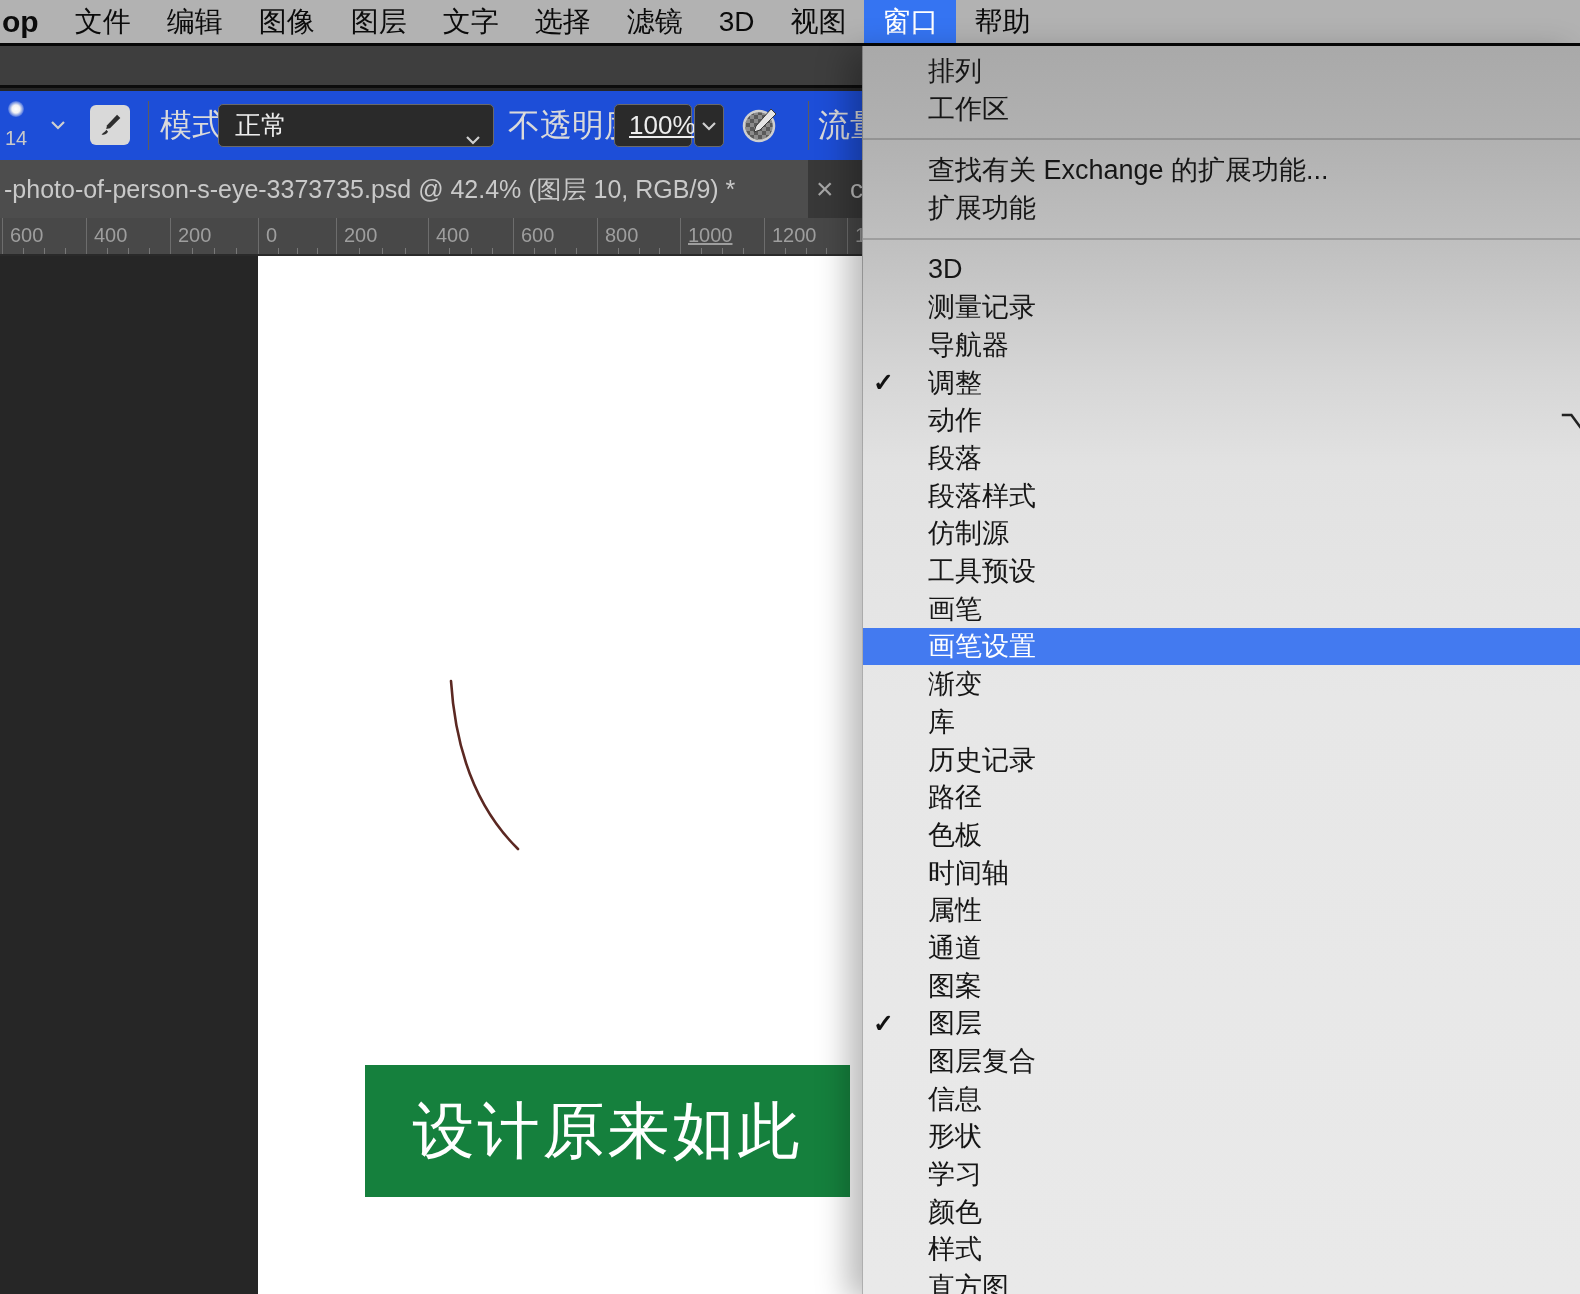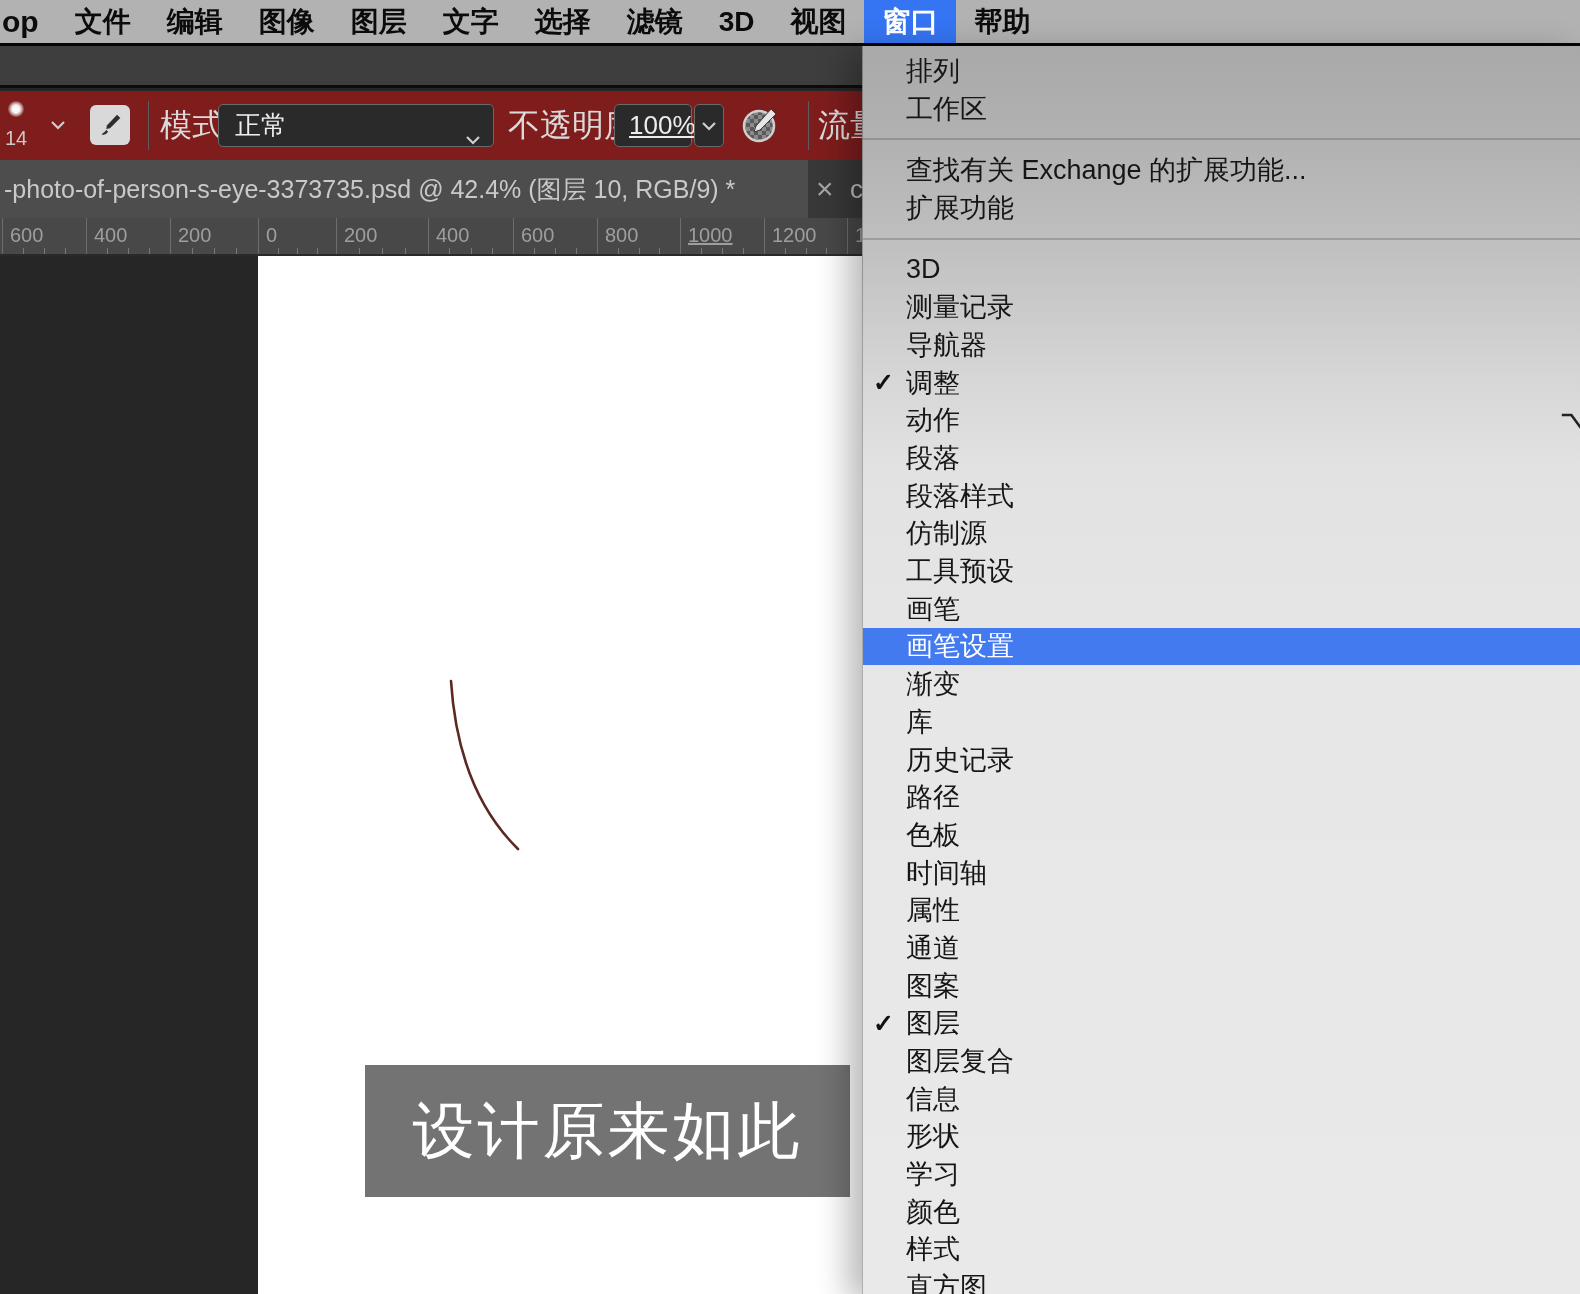--- a/index.html
+++ b/index.html
@@ -4,29 +4,29 @@
 <style>
   * { margin:0; padding:0; box-sizing:border-box; }
   html,body { width:1580px; height:1294px; overflow:hidden; background:#262626;
     font-family:"Liberation Sans", sans-serif; }
   .app { position:relative; width:1580px; height:1294px;border-radius:23px; }
 
   
   .menubar { position:absolute; top:0; left:0; right:0; height:46px;
     background:#b2b2b2; border-bottom:3px solid #060606;
     display:flex; align-items:stretch; font-size:28px; color:#0b0b0b; }
-  .mb-item { display:flex; align-items:center; padding:0 18px; font-weight:700; }
+  .mb-item { display:flex; align-items:center; padding:0 18px; font-weight:400; }
   .mb-brand { font-weight:700; font-size:30px; padding:0 18px 0 2px; }
   .mb-active { background:#3574f2; color:#ffffff; }
 
   
   .strip { position:absolute; top:46px; left:0; right:0; height:42px;
     background:#3e3e3e; border-bottom:3px solid #0c0c0c; }
 
-  .options { position:absolute; top:91px; left:0; right:0; height:69px; background:#7f1d1d; }
+  .options { position:absolute; top:91px; left:0; right:0; height:69px; background:#1d4ed8; }
   .opt-label { position:absolute; top:0; height:69px; display:flex; align-items:center;
     font-size:32px; color:#dadada; }
   .brush-dot { position:absolute; left:8px; top:10px; width:16px; height:16px; border-radius:50%;
     background:radial-gradient(circle, #ffffff 0%, #f2f2f2 35%, rgba(255,255,255,0) 78%); }
   .brush-size { position:absolute; left:5px; top:36px; font-size:20px; color:#c9c9c9; }
   .chev svg { display:block; }
   .chev1 { position:absolute; left:50px; top:29px; }
   .brush-btn { position:absolute; left:90px; top:14px; width:40px; height:40px;
     background:#d9d9d9; border-radius:6px; display:flex; align-items:center; justify-content:center; }
   .vdiv { position:absolute; top:10px; bottom:10px; width:1px; background:#5d5d5d; }
@@ -54,33 +54,33 @@
     border-bottom:2px solid #2a2a2a; overflow:hidden; }
   .ruler-label { position:absolute; top:6px; font-size:20px; color:#9e9e9e; }
   .tick-major { position:absolute; top:0; bottom:0; width:1px; background:#6d6d6d; }
   .tick-minor { position:absolute; bottom:0; height:6px; width:1px; background:#787878; }
 
   
   .workspace { position:absolute; top:256px; left:0; right:0; bottom:0; background:#262626; }
   .canvas { position:absolute; left:258px; top:0; right:0; bottom:0; background:#ffffff; }
   .curve-svg { position:absolute; left:0; top:0; pointer-events:none; }
   .caption-box { position:absolute; left:365px; top:809px; width:485px; height:132px;
-    background:#737373; display:flex; align-items:center; justify-content:center; }
+    background:#15803d; display:flex; align-items:center; justify-content:center; }
   .caption-box span { color:#ffffff; font-size:62px; font-weight:200; letter-spacing:3px;
     white-space:nowrap; }
 
   
   .menu { position:absolute; left:862px; top:46px; width:718px; bottom:0; z-index:10;
     background:linear-gradient(180deg,#a9a9a9 0px,#b2b2b2 100px,#c0c0c0 200px,
       #d6d6d6 330px,#e2e2e2 420px,#e7e7e7 650px,#e9e9e9 100%);
     border-left:1px solid rgba(0,0,0,0.25);
     box-shadow:-14px 6px 30px rgba(0,0,0,0.28); overflow:hidden; }
   .menu-items { padding-top:6px; }
   .menu-item { position:relative; height:37.7px; display:flex; align-items:center;
-    padding-left:43px; font-size:27px; color:#161616; }
+    padding-left:65px; font-size:27px; color:#161616; }
   .menu-item .check { position:absolute; left:10px; font-size:25px; font-weight:600; color:#111; }
   .menu-item .shortcut { position:absolute; right:-14px; font-size:30px; color:#222; }
   .menu-item.highlighted { background:#437af0; color:#ffffff; }
   .menu-sep { height:2px; background:rgba(0,0,0,0.17); margin:11px 0; }
 </style>
 </head>
 <body>
 
 <div class="app">
 

